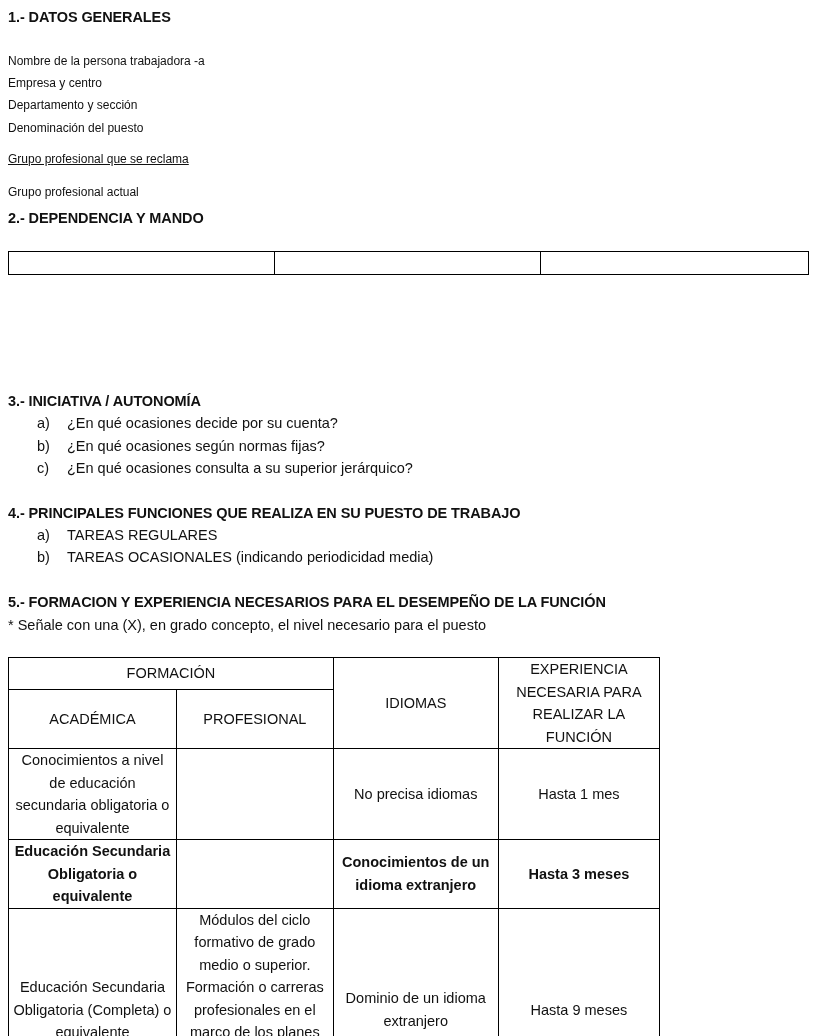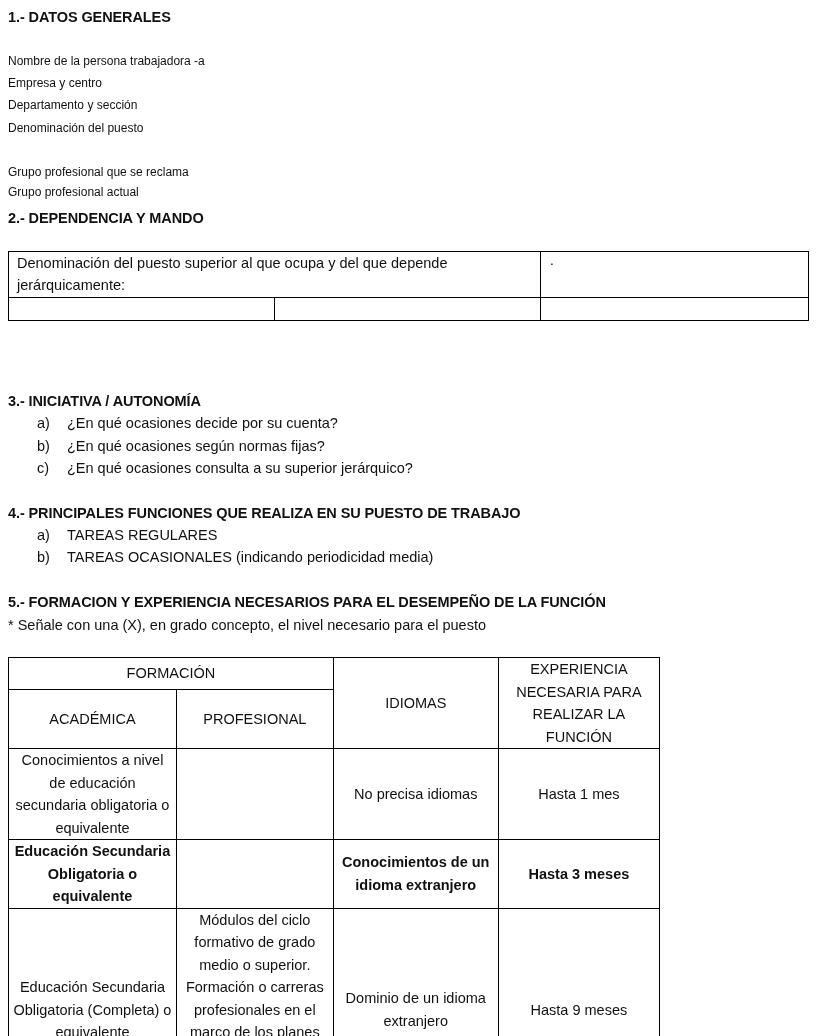--- a/index.html
+++ b/index.html
@@ -18,34 +18,30 @@
 </style>
 </head>
 <body>
 
 <div class="h" style="top:9px;">1.- DATOS GENERALES</div>
 <div class="line" style="top:54px;">Nombre de la persona trabajadora -a</div>
 <div class="line" style="top:76px;text-align:center;">Empresa y centro</div>
 <div class="line" style="top:98px;">Departamento y sección</div>
 <div class="line" style="top:121px;">Denominación del puesto</div>
 <div class="line" style="top:143px;margin-top:42px;">Grupo profesional actual</div>
-<div class="line" style="top:165px;">Grupo profesional que se reclama</div>
+<div class="line" style="top:152px;text-decoration:underline;">Grupo profesional que se reclama</div>
 
 <div class="h" style="top:210px;">2.- DEPENDENCIA Y MANDO</div>
 <table id="t2">
   <colgroup>
       <col style="width:266px">
       <col style="width:267px">
       <col style="width:268px">
     </colgroup>
   <tbody>
-      <tr style="height:46px;">
-    <td colspan="2">Denominación del puesto superior al que ocupa y del que depende jerárquicamente:</td>
-    <td>·</td>
-  </tr>
   <tr style="height:23px;">
     <td></td>
     <td></td>
     <td></td>
   </tr>
 </tbody>
   </table>
 
 <div class="h" style="top:393px;">3.- INICIATIVA / AUTONOMÍA</div>
 <div class="li" style="top:415px;"><span class="mk">a)</span><span>¿En qué ocasiones decide por su cuenta?</span></div>

